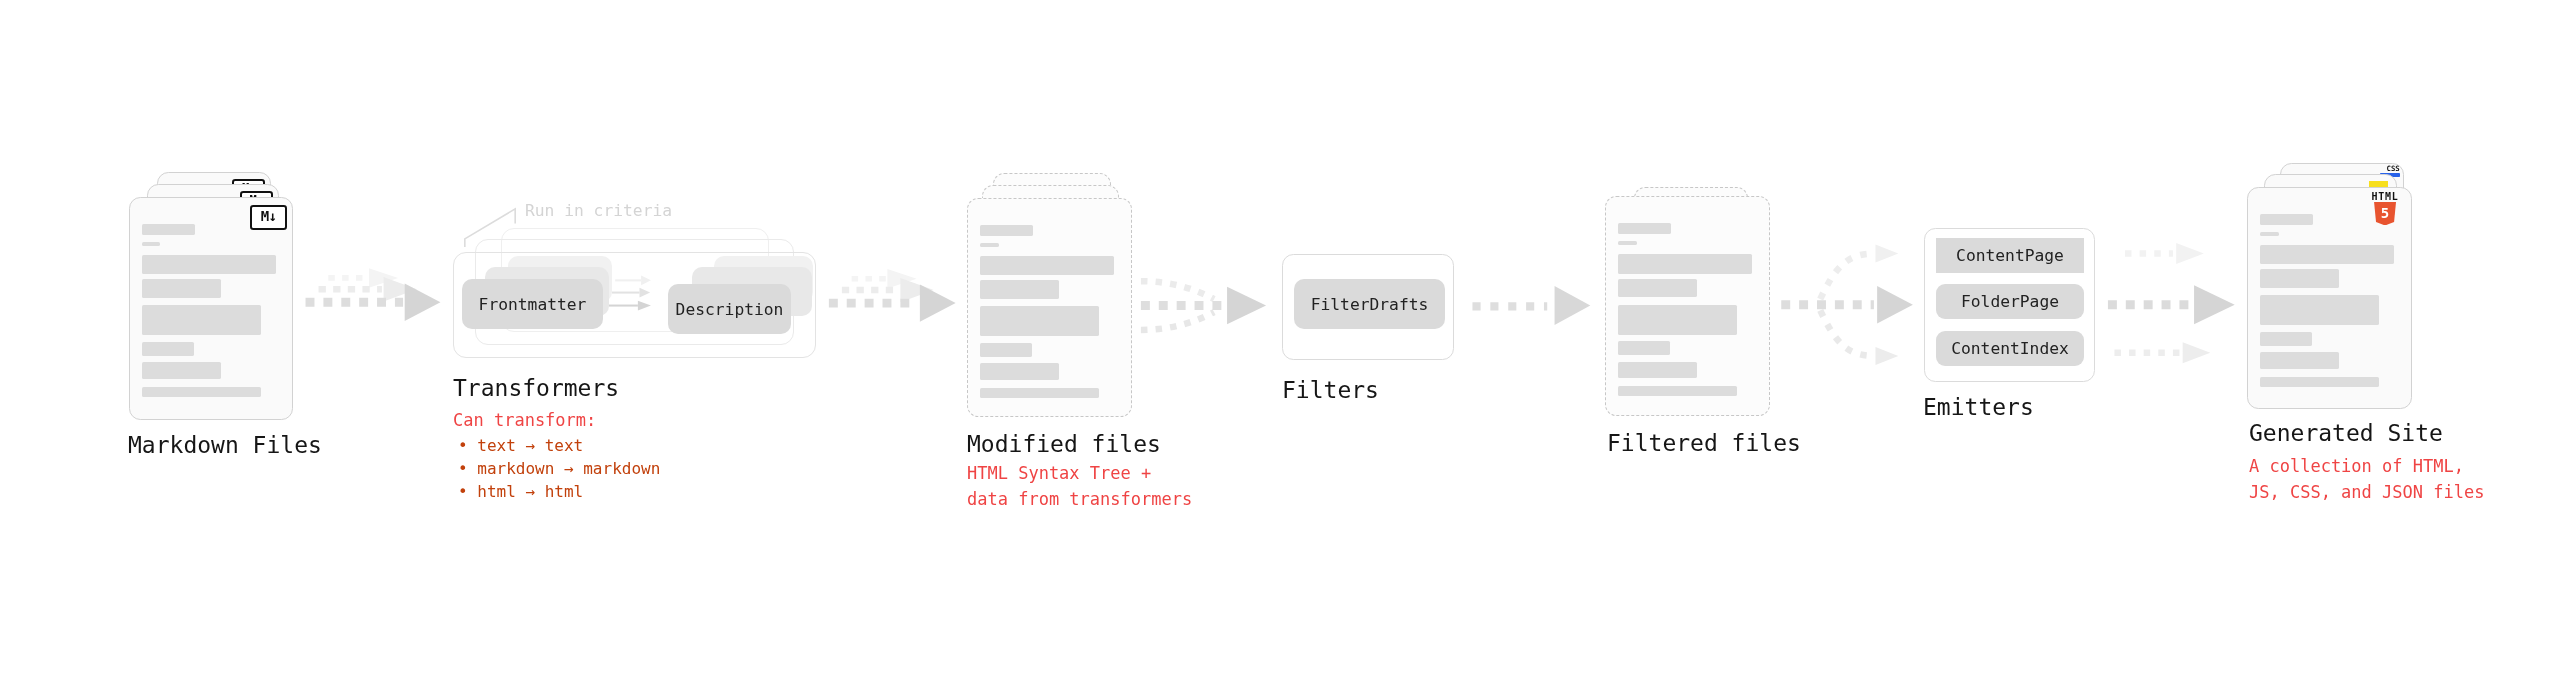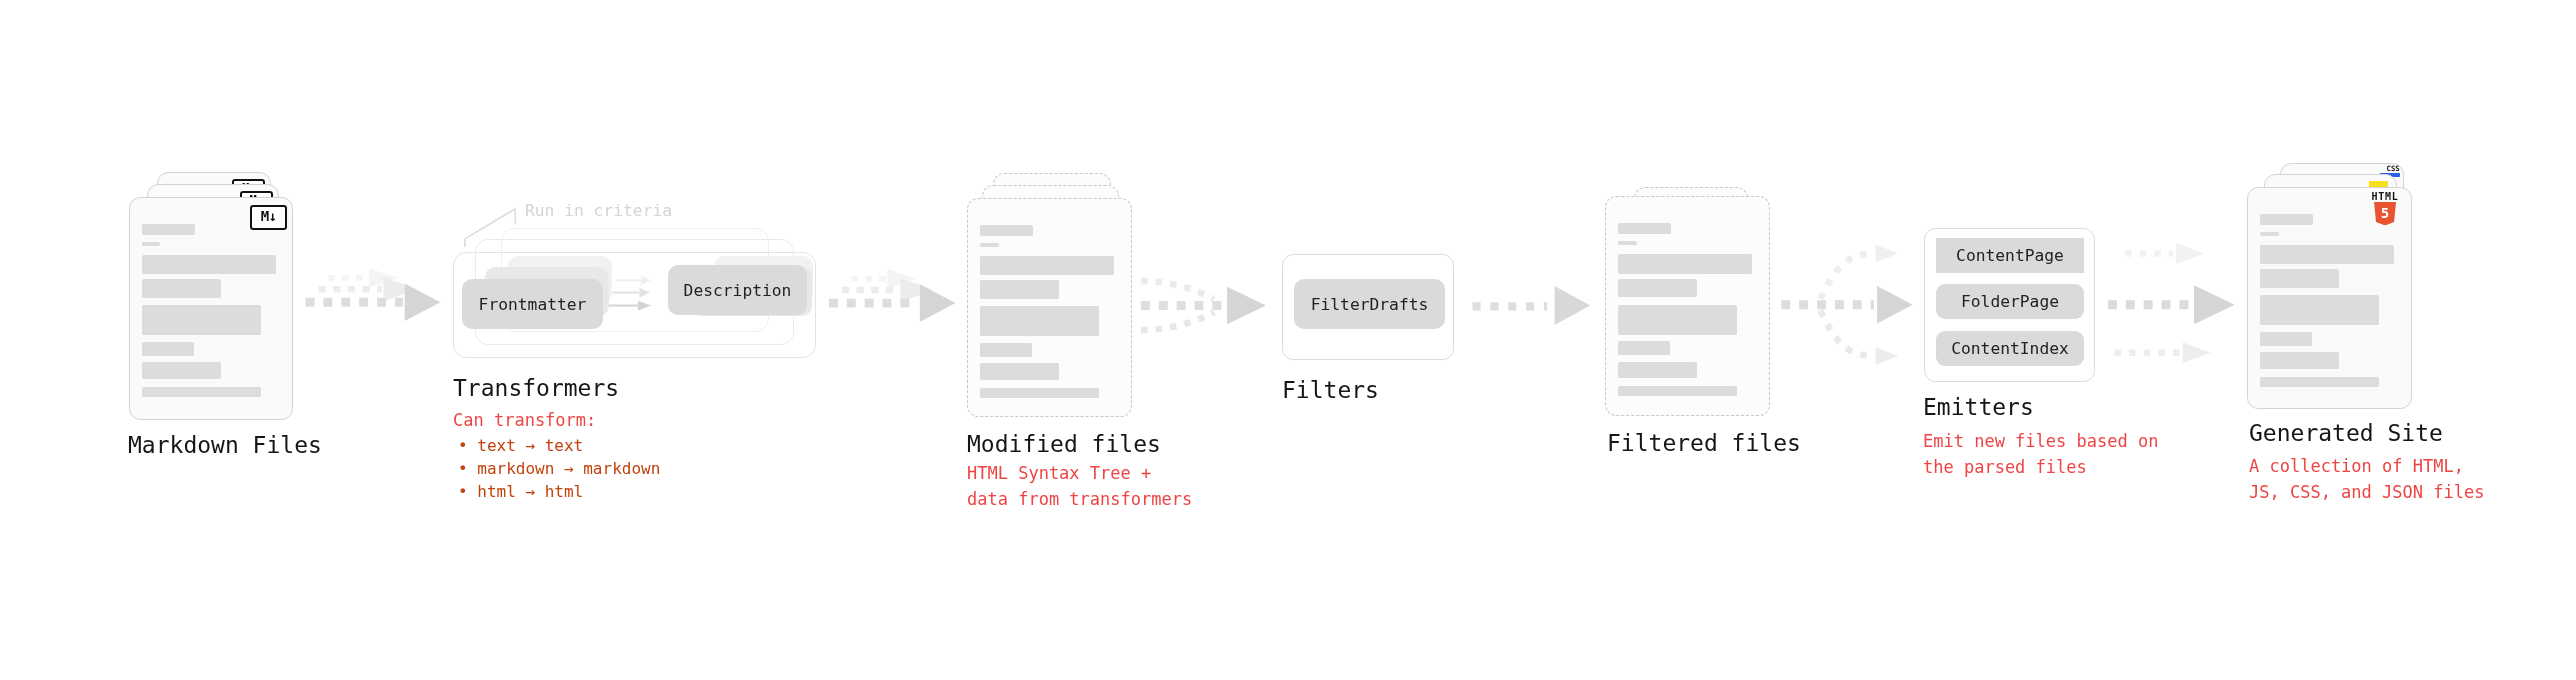--- a/index.html
+++ b/index.html
@@ -144,21 +144,21 @@
   <div class="obox" style="left:501px;top:228px;width:268px;height:104px;border-color:#efefef"></div>
   <div class="obox" style="left:475px;top:239px;width:319px;height:106px;border-color:#eaeaea"></div>
   <div class="obox" style="left:453px;top:252px;width:363px;height:106px"></div>
 
   <div class="pill ghost2" style="left:508px;top:256px;width:104px;height:46px"></div>
   <div class="pill ghost1" style="left:485px;top:267px;width:124px;height:49px"></div>
   <div class="pill" style="left:462px;top:279px;width:141px;height:50px">Frontmatter</div>
 
   <div class="pill ghost2" style="left:714px;top:256px;width:99px;height:46px"></div>
   <div class="pill ghost1" style="left:692px;top:267px;width:120px;height:49px"></div>
-  <div class="pill" style="left:668px;top:265px;width:139px;height:50px">Description</div>
+  <div class="pill" style="left:668px;top:284px;width:123px;height:50px">Description</div>
 
   <div class="h" style="left:453px;top:375px">Transformers</div>
   <div class="desc" style="left:453px;top:409px;line-height:23px">Can transform:</div>
   <div class="bullets" style="left:458px;top:434px">
     <div>• text → text</div>
     <div>• markdown → markdown</div>
     <div>• html → html</div>
   </div>
 
   <div class="stack" style="left:963px;top:171px;width:175px;height:260px">
@@ -200,22 +200,20 @@
         </div>
     </div>
   </div>
   <div class="h" style="left:1607px;top:430px">Filtered files</div>
 
   <div class="cbox" style="left:1924px;top:228px;width:171px;height:154px"></div>
   <div class="pill" style="left:1936px;top:238px;width:148px;height:35px;border-radius:0">ContentPage</div>
   <div class="pill" style="left:1936px;top:284px;width:148px;height:35px;border-radius:9px">FolderPage</div>
   <div class="pill" style="left:1936px;top:331px;width:148px;height:35px;border-radius:9px">ContentIndex</div>
   <div class="h" style="left:1923px;top:394px">Emitters</div>
-  <div class="desc" style="left:1923px;top:428px">Emit new files based on
-the parsed files</div>
 
   <div class="stack" style="left:2243px;top:161px;width:175px;height:260px">
     <div class="card" style="left:37px;top:1.6px;width:124px;height:81px">
       <div class="badge-css">
         <span class="t">CSS</span>
         <div class="u"></div>
       </div>
     </div>
     <div class="card" style="left:21px;top:13px;width:133px;height:81px">
       <div class="badge-js"></div>

